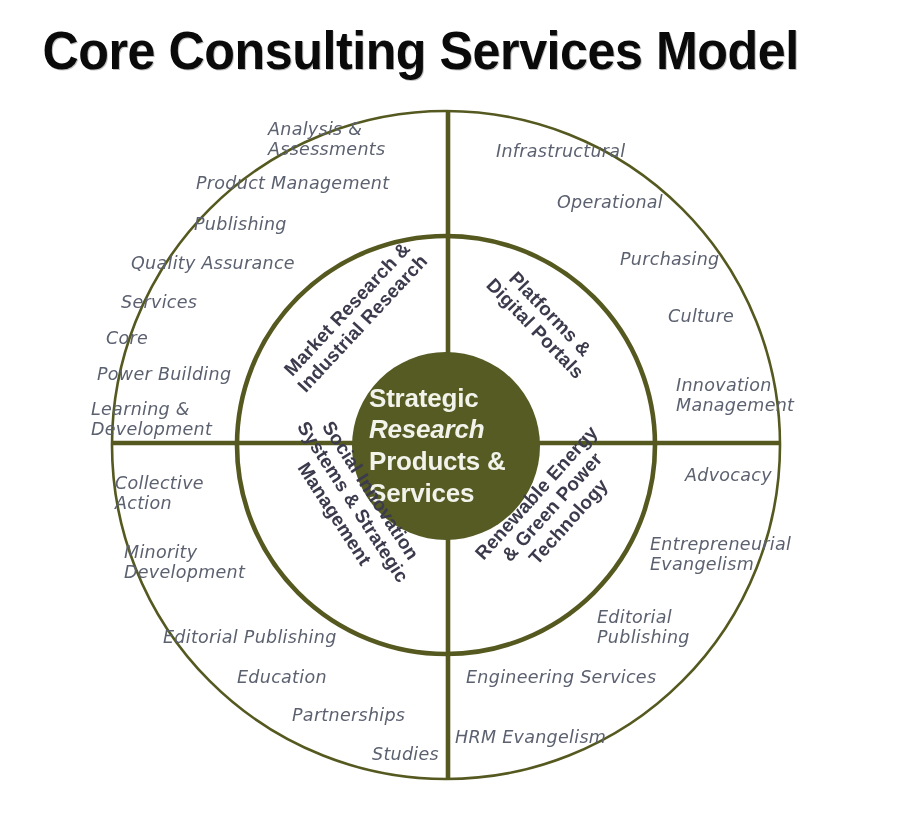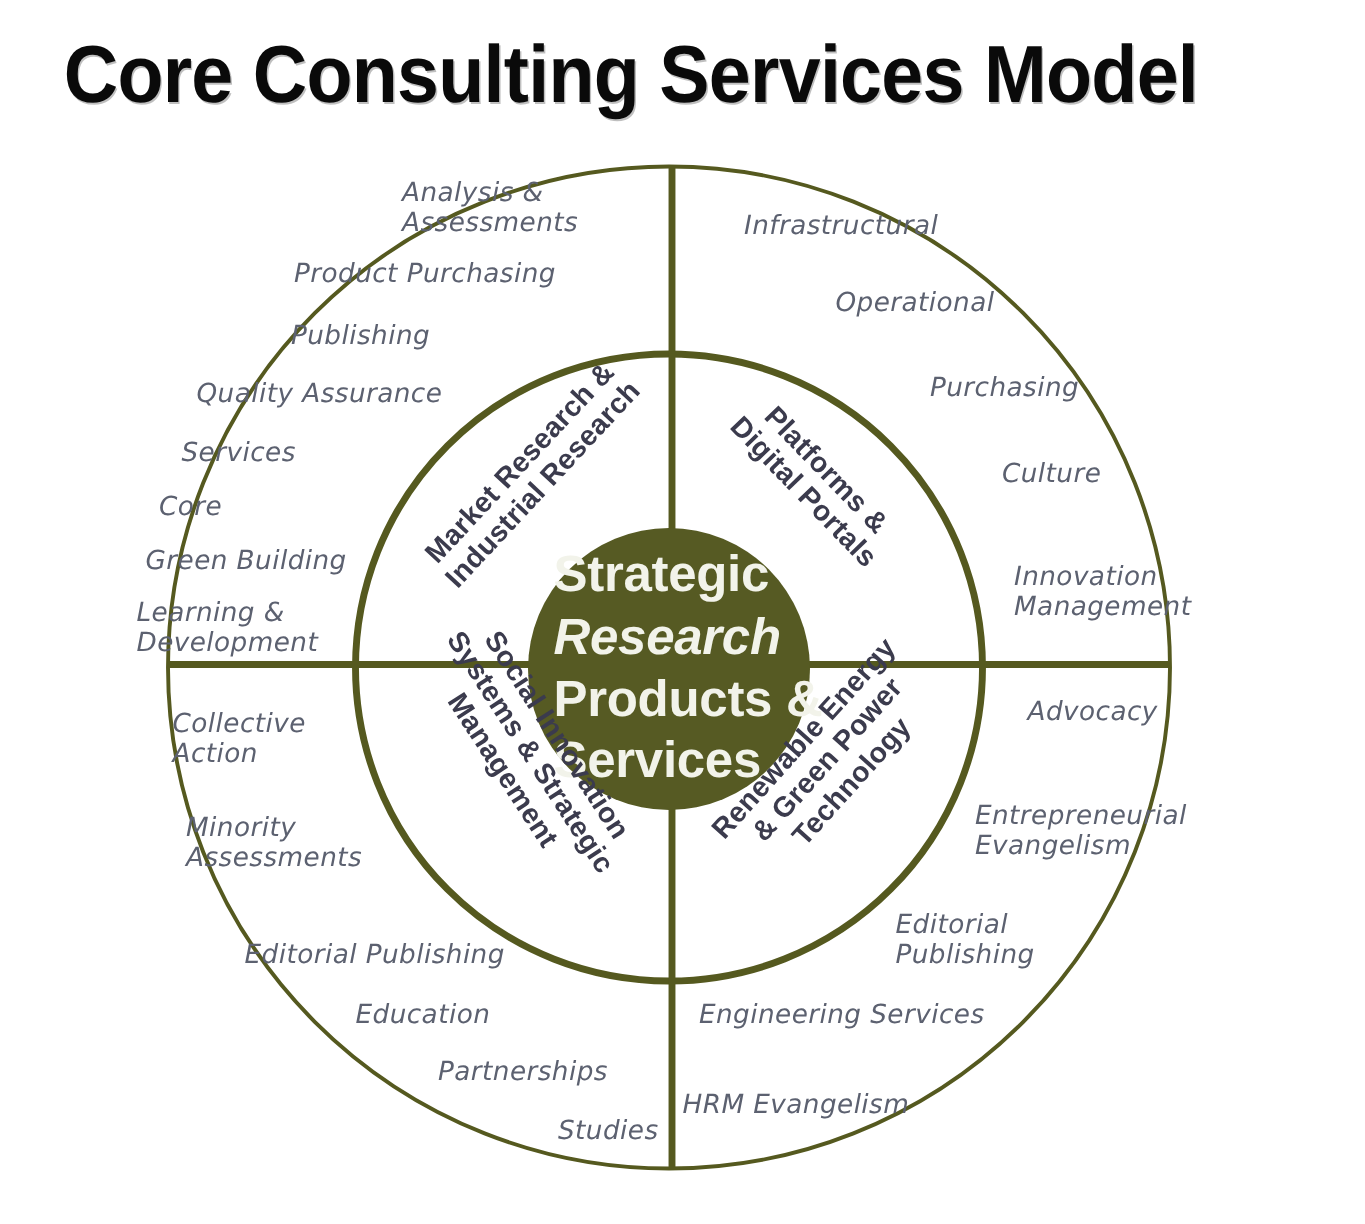--- a/index.html
+++ b/index.html
@@ -86,21 +86,21 @@
     display: flex;
     flex-direction: column;
     align-items: flex-start;
     justify-content: center;
     padding-left: 16px;
     box-sizing: border-box;
   }
   #core-text .cl {
     font-family: "Liberation Sans", sans-serif;
     font-weight: bold;
-    font-size: 34px;
+    font-size: 26px;
     line-height: 1.22;
     color: #f2f3ea;
     letter-spacing: -0.2px;
     white-space: nowrap;
   }
   #core-text .cl.em {
     font-style: italic;
   }
 </style>
 </head>
@@ -141,40 +141,40 @@
   <div class="inner-label" style="left:250px; top:470px; width:205px; transform:rotate(57deg);">Social Innovation
 Systems &amp; Strategic
 Management</div>
 
   <div class="inner-label" style="left:455px; top:475px; width:195px; transform:rotate(-48deg);">Renewable Energy
 &amp; Green Power
 Technology</div>
 
   <div class="outer-label al-right" style="left:268px; top:120px; width:176px;">Analysis &amp;
 Assessments</div>
-  <div class="outer-label al-right" style="left:196px; top:174px; width:248px;">Product Purchasing</div>
+  <div class="outer-label al-right" style="left:196px; top:174px; width:248px;">Product Management</div>
   <div class="outer-label al-right" style="left:194px; top:215px; width:124px;">Publishing</div>
   <div class="outer-label al-right" style="left:131px; top:254px; width:187px;">Quality Assurance</div>
   <div class="outer-label al-right" style="left:121px; top:293px; width:104px;">Services</div>
   <div class="outer-label al-right" style="left:106px; top:329px; width:81px;">Core</div>
-  <div class="outer-label al-right" style="left:97px; top:365px; width:139px;">Green Building</div>
+  <div class="outer-label al-right" style="left:97px; top:365px; width:139px;">Power Building</div>
   <div class="outer-label al-right" style="left:91px; top:400px; width:138px;">Learning &amp;
 Development</div>
 
   <div class="outer-label al-left" style="left:458px; top:142px; width:160px;margin-left:38px;">Infrastructural</div>
   <div class="outer-label al-left" style="left:557px; top:193px; width:140px;">Operational</div>
   <div class="outer-label al-left" style="left:620px; top:250px; width:140px;">Purchasing</div>
   <div class="outer-label al-left" style="left:668px; top:307px; width:110px;">Culture</div>
   <div class="outer-label al-left" style="left:676px; top:376px; width:180px;">Innovation
 Management</div>
 
   <div class="outer-label al-left" style="left:115px; top:474px; width:140px;">Collective
 Action</div>
   <div class="outer-label al-left" style="left:124px; top:543px; width:172px;">Minority
-Assessments</div>
+Development</div>
   <div class="outer-label al-left" style="left:163px; top:628px; width:206px;">Editorial Publishing</div>
   <div class="outer-label al-left" style="left:237px; top:668px; width:130px;">Education</div>
   <div class="outer-label al-left" style="left:292px; top:706px; width:150px;">Partnerships</div>
   <div class="outer-label al-left" style="left:372px; top:745px; width:110px;">Studies</div>
 
   <div class="outer-label al-left" style="left:685px; top:466px; width:120px;">Advocacy</div>
   <div class="outer-label al-left" style="left:650px; top:535px; width:186px;">Entrepreneurial
 Evangelism</div>
   <div class="outer-label al-left" style="left:597px; top:608px; width:130px;">Editorial
 Publishing</div>

